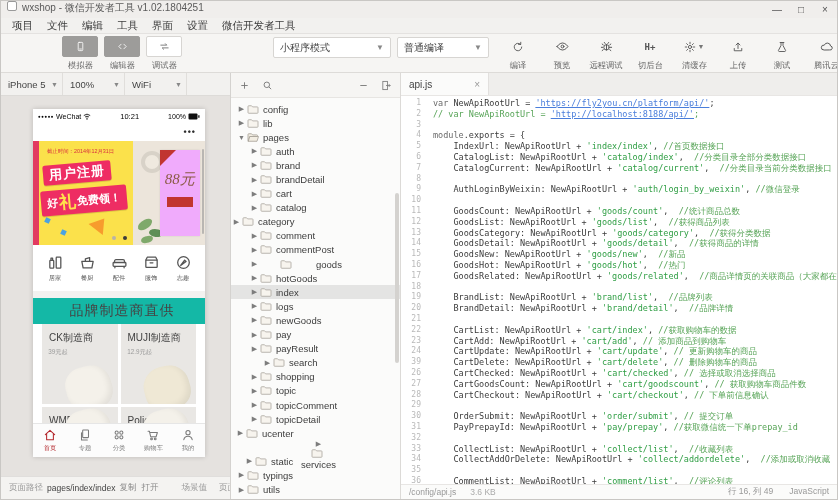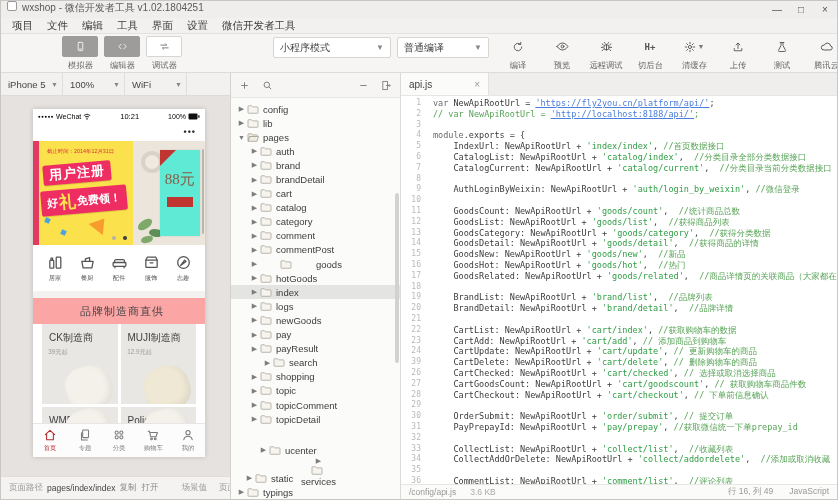--- a/index.html
+++ b/index.html
@@ -66,32 +66,32 @@
   .confetti1{left:12px;bottom:22px;}
   .confetti2{left:28px;bottom:10px;background:#e23a60;}
   .slide2{width:42%;position:relative;background:#ece5db;overflow:hidden;}
   .slide2 .cup{position:absolute;left:8px;top:10px;width:22px;height:22px;border-radius:50%;background:#d8d2c8;}
   .slide2 .cup::after{content:"";position:absolute;left:4px;top:4px;width:14px;height:14px;border-radius:50%;background:#efe9df;}
   .slide2 .plant{position:absolute;left:2px;bottom:2px;width:34px;height:40px;}
   .slide2 .leaf{position:absolute;background:#7fa96b;border-radius:60% 40% 60% 40%;}
   .leaf.l1{width:16px;height:9px;left:2px;bottom:14px;transform:rotate(-25deg);}
   .leaf.l2{width:14px;height:8px;left:14px;bottom:6px;background:#5e8f57;transform:rotate(15deg);}
   .leaf.l3{width:12px;height:7px;left:6px;bottom:0px;transform:rotate(-5deg);}
-  .slide2 .card{position:absolute;right:5px;top:9px;bottom:9px;width:56%;background:#5eead4;box-shadow:0 0 2px rgba(0,0,0,.1);}
+  .slide2 .card{position:absolute;right:5px;top:9px;bottom:9px;width:56%;background:#f0abfc;box-shadow:0 0 2px rgba(0,0,0,.1);font-style:italic;}
   .slide2 .ribbon{position:absolute;left:0;top:0;width:0;height:0;border-top:16px solid #c13530;border-right:16px solid transparent;}
   .slide2 .price{text-align:center;margin-top:20px;font-size:15px;color:#8a5a44;font-family:"Liberation Serif",serif;}
   .slide2 .buybtn{width:26px;height:10px;background:#c13530;margin:8px auto 0 auto;}
   .p-banner .dotbar{position:absolute;bottom:5px;left:0;right:0;display:flex;justify-content:center;gap:7px;}
   .p-banner .dot{width:4px;height:4px;border-radius:50%;background:#b9b2a8;}
   .p-banner .dot.active{background:#3c3c3c;}
   .p-cats{height:46px;display:flex;align-items:center;flex:0 0 auto;background:#fff;padding:0 6px;}
   .p-cat{flex:1;display:flex;flex-direction:column;align-items:center;color:#555;}
   .p-cat .lbl{font-size:7px;color:#5a5a5a;margin-top:2px;transform:scale(.9);}
   .p-gap{height:7px;background:#f3f2f0;flex:0 0 auto;}
-  .p-sect{height:26px;display:flex;align-items:center;justify-content:center;font-size:11px;color:#454545;background:#fca5a5;flex:0 0 auto;letter-spacing:1px;padding-left:6px;}
+  .p-sect{height:26px;display:flex;align-items:center;justify-content:center;font-size:14px;color:#454545;background:#14b8a6;flex:0 0 auto;letter-spacing:1px;padding-left:6px;}
   .p-brands{flex:1;background:#fff;padding:0 9px;display:grid;grid-template-columns:1fr 1fr;grid-template-rows:80px 40px;gap:3px;min-height:0;overflow:hidden;}
   .b-card{background:#e9e7e4;position:relative;overflow:hidden;}
   .b-card .bname{font-size:10px;color:#3f3f3f;padding:7px 0 0 7px;}
   .b-card .bprice{font-size:7px;color:#9a9a9a;padding:2px 0 0 7px;transform:scale(.9);transform-origin:left;}
   .b-card .photo{position:absolute;right:6px;bottom:-6px;width:46px;height:44px;border-radius:40% 45% 40% 45%;background:#f4f1ea;box-shadow:inset -3px -3px 6px rgba(0,0,0,.07);transform:rotate(-15deg);}
   .b-card.muji .photo{background:#efe8d5;border-radius:45% 45% 40% 40%;}
   .p-tabbar{position:absolute;left:0;right:0;bottom:0;height:33px;background:#fcfcfc;border-top:1px solid #e6e6e6;display:flex;}
   .p-tab{flex:1;display:flex;flex-direction:column;align-items:center;justify-content:center;color:#7a7a7a;}
   .p-tab.active{color:#b4282d;}
   .p-tab .lbl{font-size:7px;margin-top:1px;transform:scale(.9);}
@@ -594,21 +594,21 @@
           </div>
           <div class="trow" style="padding-left: 19px;">
             <span class="tri">▶</span>
             <span class="ficon">
               <svg width="12" height="11" viewBox="0 0 24 22" fill="#f7f4ee" stroke="#aaa59d" stroke-width="1.6">
                 <path d="M2 5a1.5 1.5 0 0 1 1.5-1.5H9l2.2 2.3h9.3A1.5 1.5 0 0 1 22 7.3V17a1.5 1.5 0 0 1-1.5 1.5h-17A1.5 1.5 0 0 1 2 17z"></path>
               </svg>
             </span>
             <span>catalog</span>
           </div>
-          <div class="trow" style="padding-left: 19px;">
+          <div class="trow" style="padding-left: 1px;">
             <span class="tri">▶</span>
             <span class="ficon">
               <svg width="12" height="11" viewBox="0 0 24 22" fill="#f7f4ee" stroke="#aaa59d" stroke-width="1.6">
                 <path d="M2 5a1.5 1.5 0 0 1 1.5-1.5H9l2.2 2.3h9.3A1.5 1.5 0 0 1 22 7.3V17a1.5 1.5 0 0 1-1.5 1.5h-17A1.5 1.5 0 0 1 2 17z"></path>
               </svg>
             </span>
             <span>category</span>
           </div>
           <div class="trow" style="padding-left: 19px;">
             <span class="tri">▶</span>
@@ -729,21 +729,21 @@
           </div>
           <div class="trow" style="padding-left: 19px;">
             <span class="tri">▶</span>
             <span class="ficon">
               <svg width="12" height="11" viewBox="0 0 24 22" fill="#f7f4ee" stroke="#aaa59d" stroke-width="1.6">
                 <path d="M2 5a1.5 1.5 0 0 1 1.5-1.5H9l2.2 2.3h9.3A1.5 1.5 0 0 1 22 7.3V17a1.5 1.5 0 0 1-1.5 1.5h-17A1.5 1.5 0 0 1 2 17z"></path>
               </svg>
             </span>
             <span>topicDetail</span>
           </div>
-          <div class="trow" style="padding-left: 28px; margin-top: 17px;">
+          <div class="trow" style="padding-left: 5px;">
             <span class="tri">▶</span>
             <span class="ficon">
               <svg width="12" height="11" viewBox="0 0 24 22" fill="#f7f4ee" stroke="#aaa59d" stroke-width="1.6">
                 <path d="M2 5a1.5 1.5 0 0 1 1.5-1.5H9l2.2 2.3h9.3A1.5 1.5 0 0 1 22 7.3V17a1.5 1.5 0 0 1-1.5 1.5h-17A1.5 1.5 0 0 1 2 17z"></path>
               </svg>
             </span>
             <span>ucenter</span>
           </div>
           <div class="trow" style="padding-left: 6px; flex-direction: column;">
             <span class="tri">▶</span>

